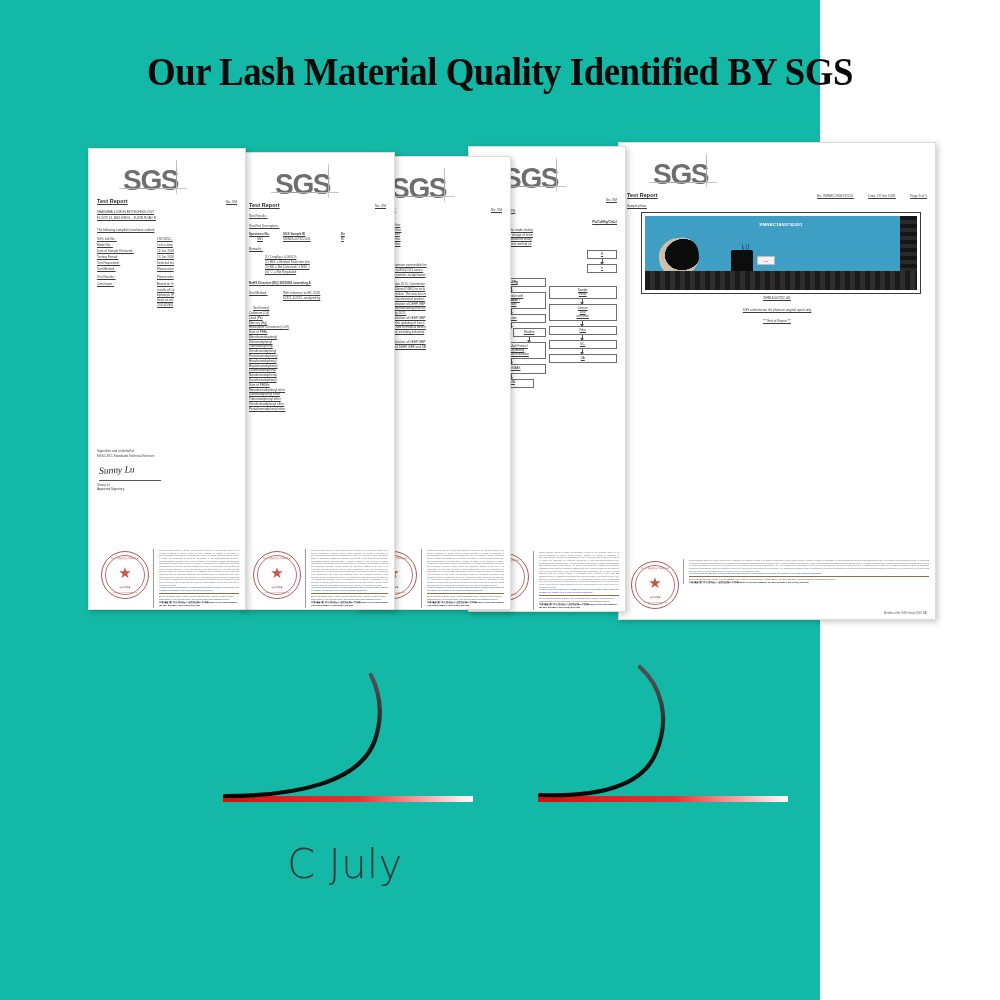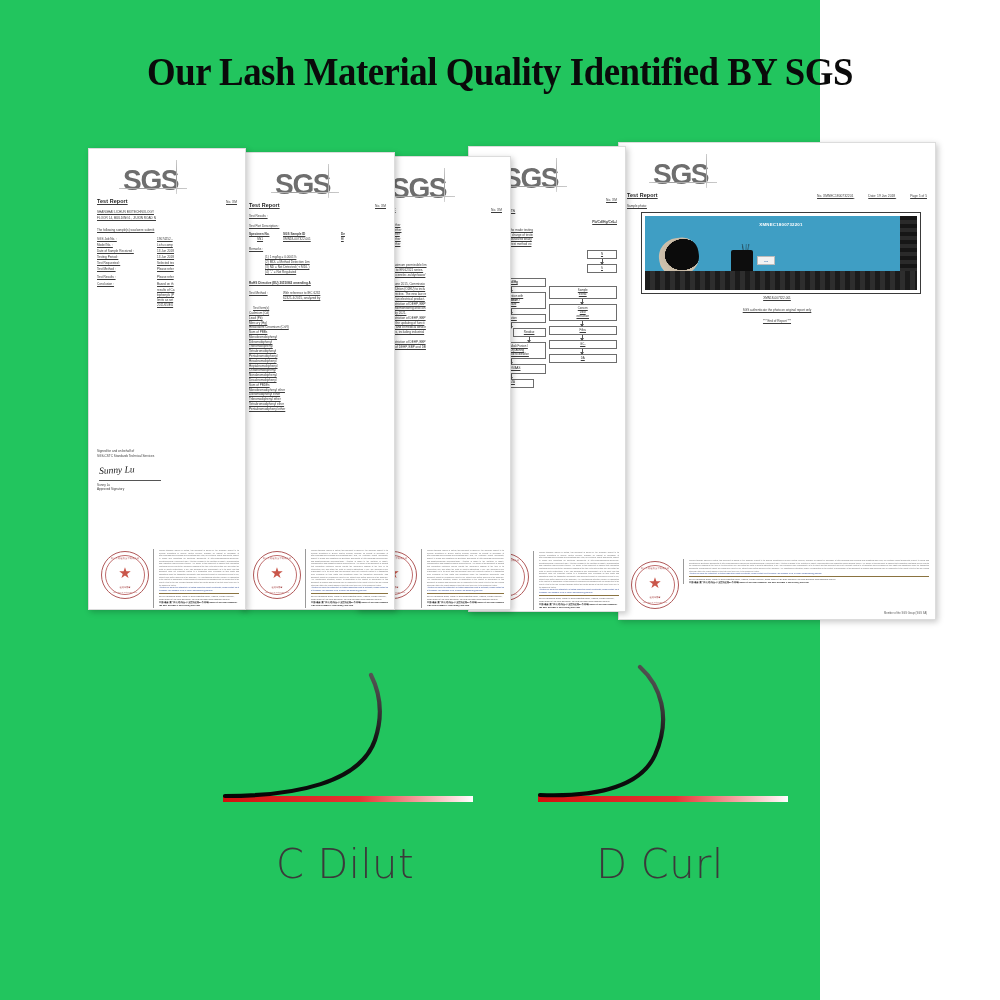--- a/index.html
+++ b/index.html
@@ -7,21 +7,21 @@
   html, body {
     margin: 0; padding: 0;
     width: 1000px; height: 1000px;
     background: #ffffff;
     font-family: "Liberation Sans", sans-serif;
     overflow: hidden;
   }
   .page {
     position: relative;
     width: 820px; height: 1000px;
-    background: #22c55e;
+    background: #14b8a6;
   }
 
   
   .title {
     position: absolute;
     top: 48px; left: 0; width: 1000px;
     text-align: center;
     font-family: "Liberation Serif", serif;
     font-weight: bold;
     font-size: 40px;
@@ -641,37 +641,36 @@
           </linearGradient>
           <linearGradient id="lashC" x1="0" y1="1" x2="1" y2="0">
             <stop offset="0%" stop-color="#050505"></stop>
             <stop offset="70%" stop-color="#111111"></stop>
             <stop offset="100%" stop-color="#5a5a5a"></stop>
           </linearGradient>
         </defs>
         <rect x="38" y="141" width="250" height="6" fill="url(#redfadeC)"></rect>
         <path d="M 40 141 C 110 141, 175 128, 190 85 C 200 55, 192 32, 186 20" stroke="url(#lashC)" stroke-width="4.2" fill="none" stroke-linecap="round"></path>
       </svg>
-      <div class="curl-label">C Dilut</div>
+      <div class="curl-label">C July</div>
     </div>
 
     <div class="curl-item" style="left:500px; top:0;">
       <svg class="curl-svg" width="320" height="180" viewBox="0 0 320 180">
         <defs>
           <linearGradient id="redfadeD" x1="0" y1="0" x2="1" y2="0">
             <stop offset="0%" stop-color="#d40f0f"></stop>
             <stop offset="55%" stop-color="#e83535"></stop>
             <stop offset="100%" stop-color="#ffffff"></stop>
           </linearGradient>
           <linearGradient id="lashD" x1="0" y1="1" x2="1" y2="0">
             <stop offset="0%" stop-color="#050505"></stop>
             <stop offset="70%" stop-color="#111111"></stop>
             <stop offset="100%" stop-color="#6a6a6a"></stop>
           </linearGradient>
         </defs>
         <rect x="38" y="141" width="250" height="6" fill="url(#redfadeD)"></rect>
         <path d="M 40 140 C 95 142, 140 133, 155 100 C 172 62, 160 30, 140 12" stroke="url(#lashD)" stroke-width="4.2" fill="none" stroke-linecap="round"></path>
       </svg>
-      <div class="curl-label">D Curl</div>
     </div>
 
   </div>
 </div>
 
 </body></html>

